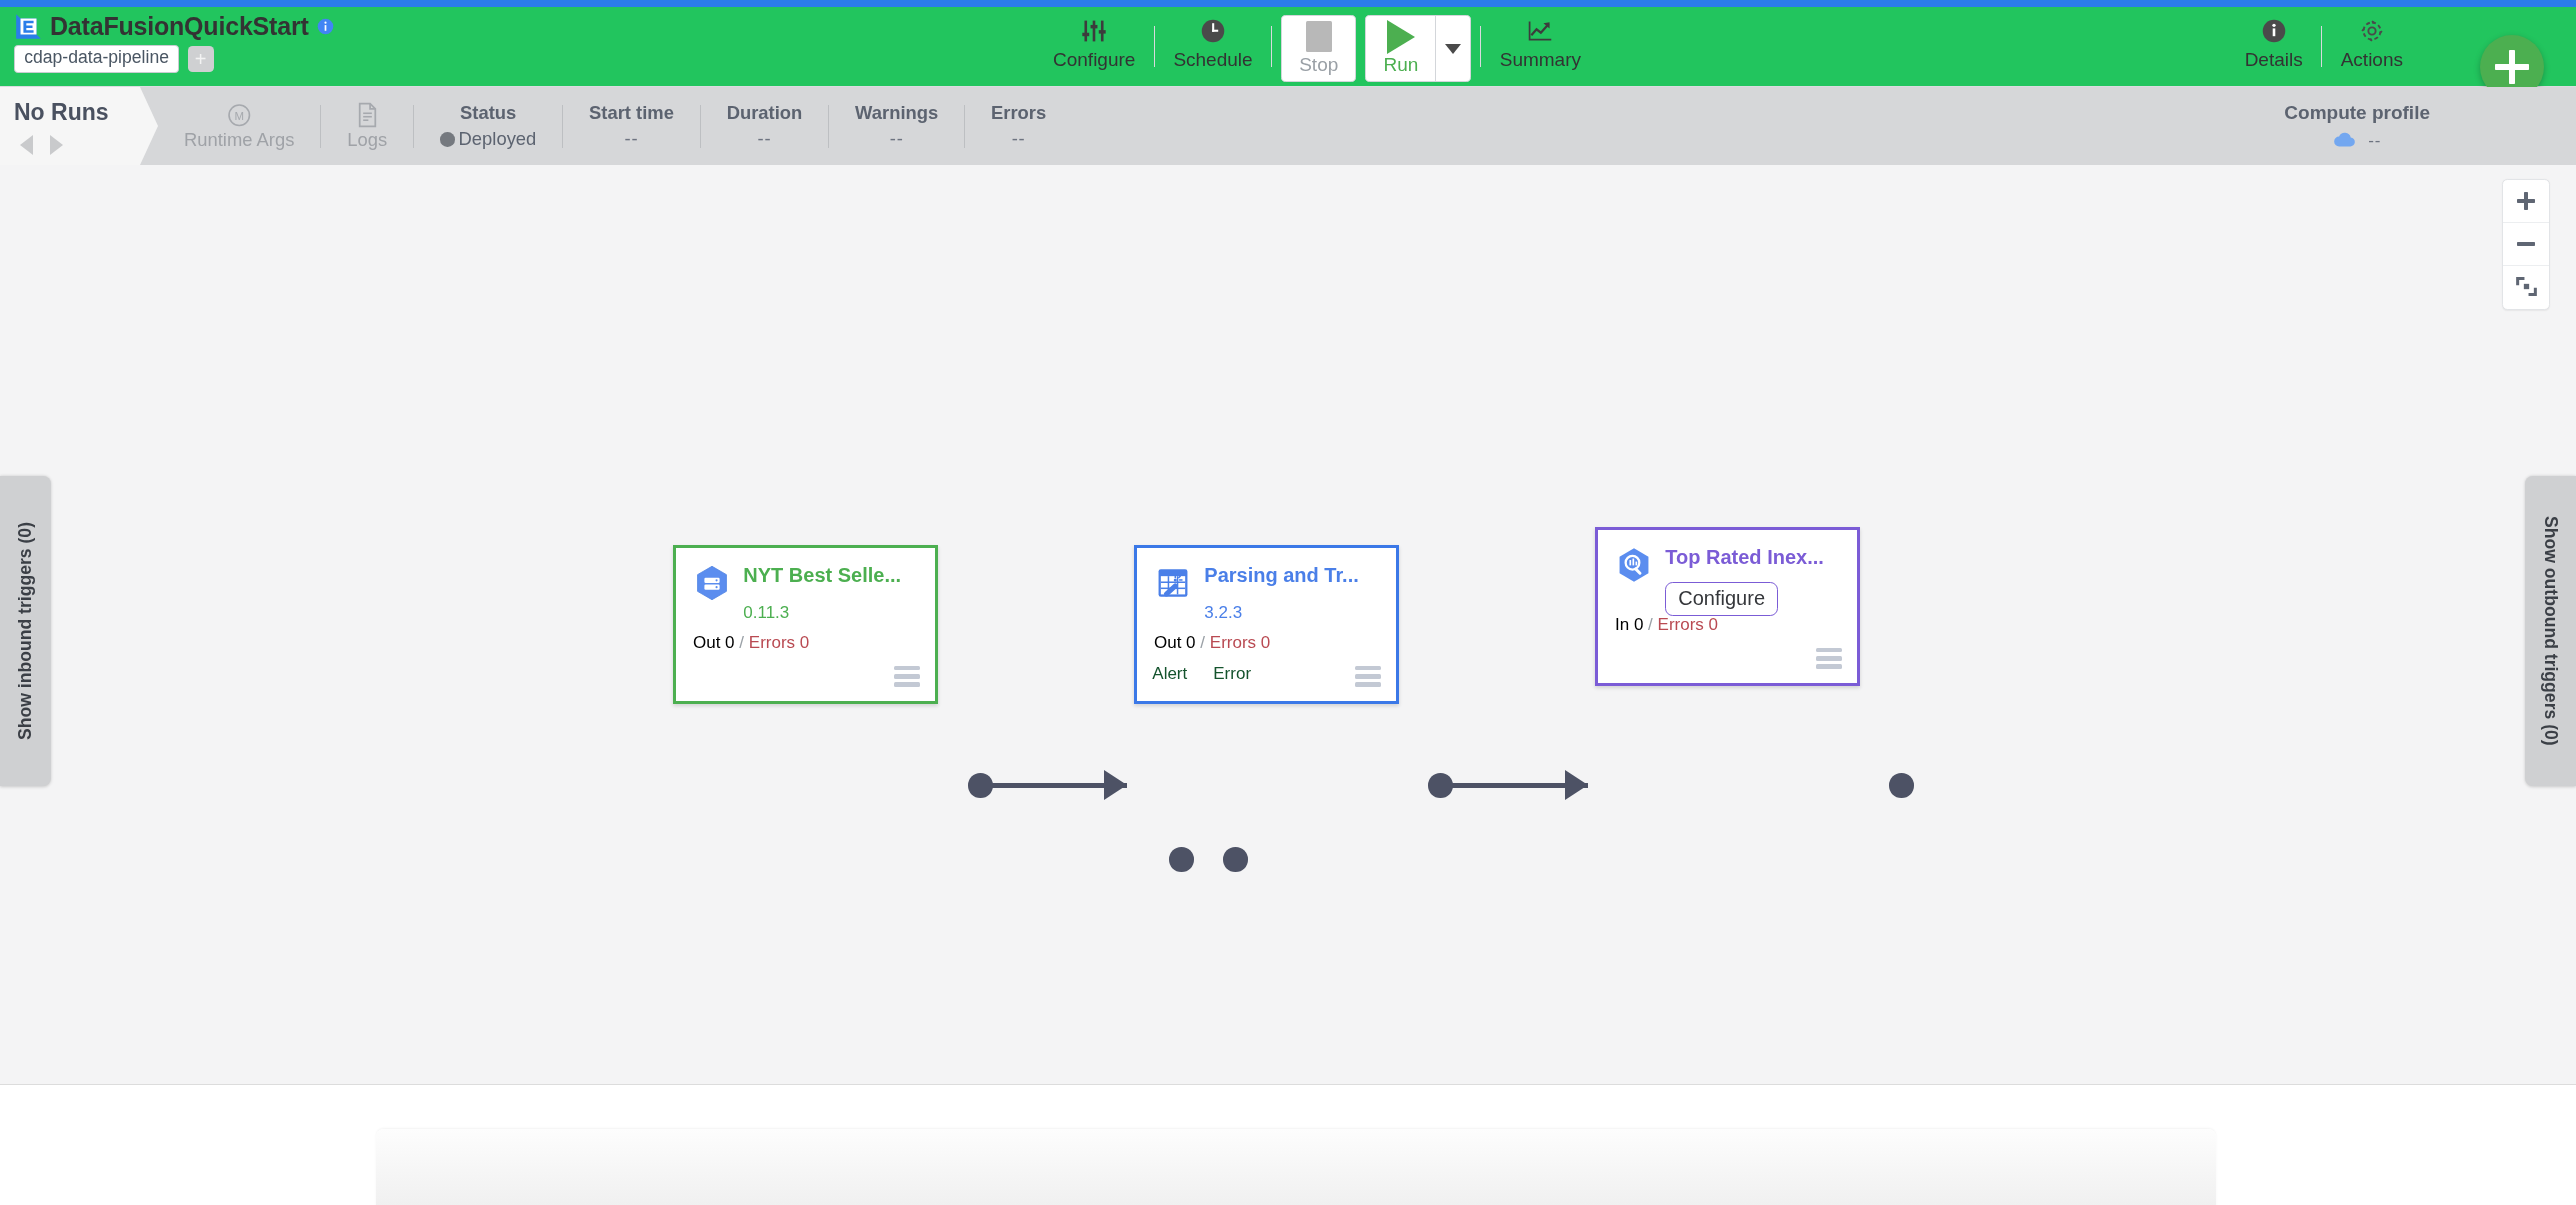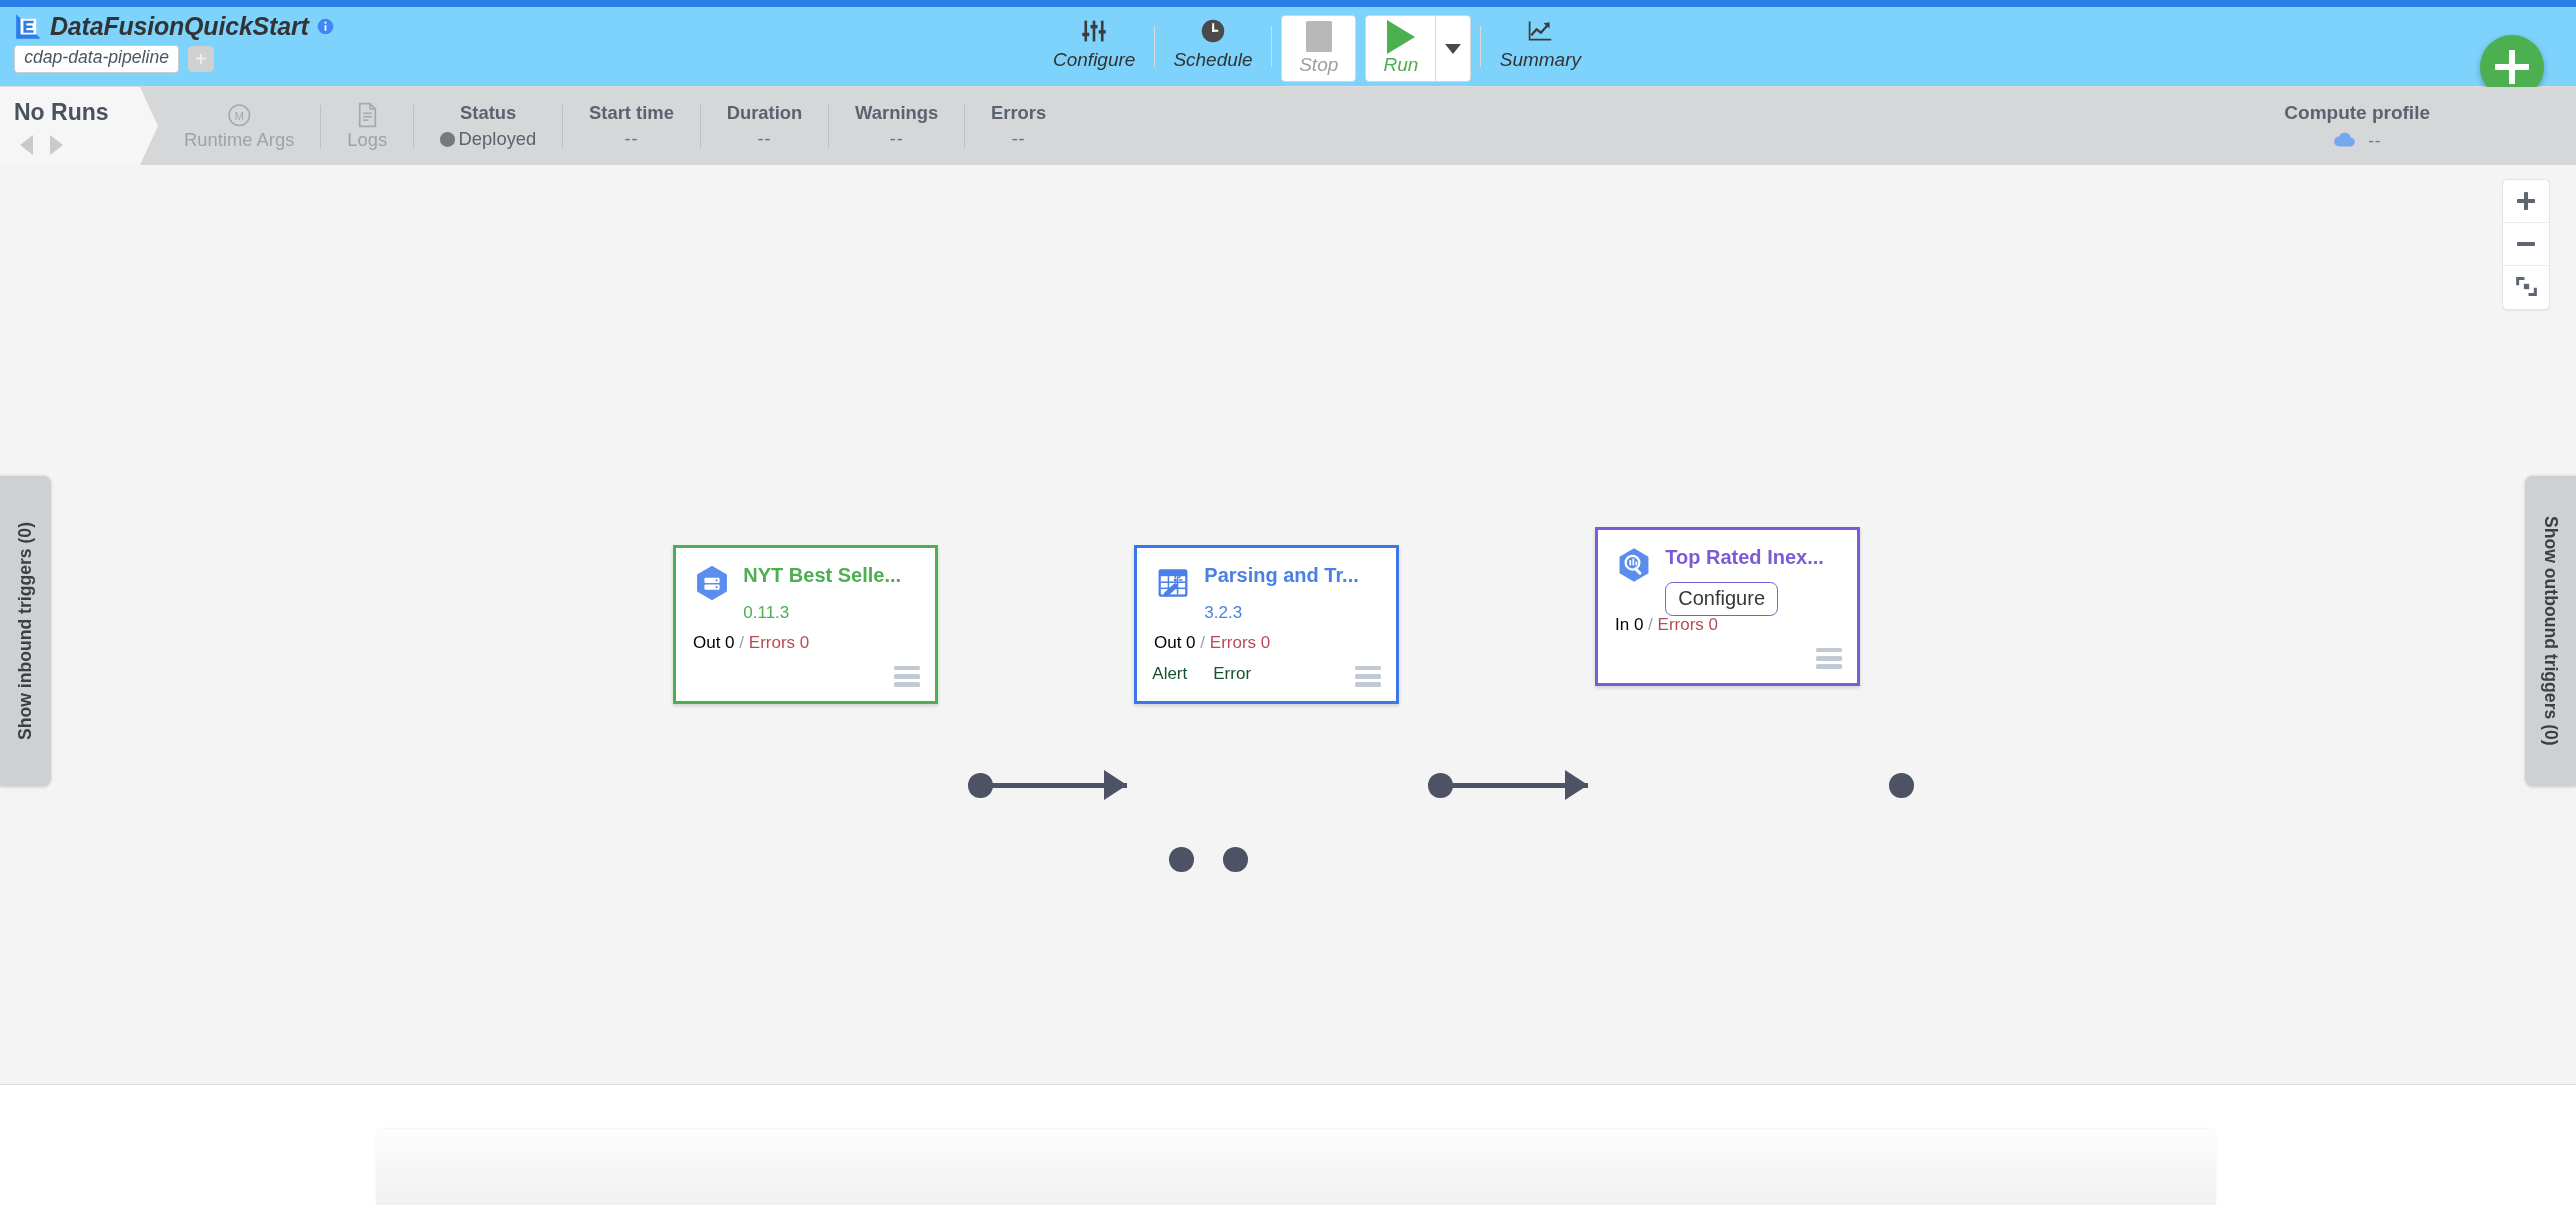--- a/index.html
+++ b/index.html
@@ -13,23 +13,22 @@
 
   
   .top-strip {
     position: absolute; left: 0; top: 0; width: 2576px; height: 7px;
     background: #2b7de9;
   }
 
   
   .toolbar {
     position: absolute; left: 0; top: 7px; width: 2576px; height: 80px;
-    background: #7dd3fc;
+    background: #22c55e;
     border-bottom: 0.8px solid #dadce0;
-    font-style: italic;
   }
 
   
   .brand { position: absolute; left: 14px; top: 3.1px; }
   .brand-row { display: flex; align-items: center; height: 32px; }
   .brand-logo { width: 29px; height: 29px; display: block; }
   .brand-title {
     font-size: 25px; font-weight: bold; color: #333333;
     margin-left: 7px; letter-spacing: -0.2px; white-space: nowrap;
   }
@@ -372,20 +371,45 @@
           <svg viewBox="0 0 30 30" width="26" height="26">
             <polyline points="3,4 3,25 28,25" fill="none" stroke="#3c3c3c" stroke-width="2"></polyline>
             <polyline points="5,20 11,13 16,17 25,7" fill="none" stroke="#3c3c3c" stroke-width="2.6"></polyline>
             <polygon points="26,5 26,12 19,6" fill="#3c3c3c"></polygon>
           </svg>
         </span>
         <span class="tb-label">Summary</span>
       </div>
     </div>
 
+    <div class="right-actions">
+      <div class="tb-item">
+        <span class="tb-icon">
+          <svg viewBox="0 0 30 30" width="26" height="26">
+            <circle cx="15" cy="15" r="13" fill="#4a4a4a"></circle>
+            <rect x="13.5" y="12" width="3" height="9" fill="#fff"></rect>
+            <circle cx="15" cy="8.4" r="1.9" fill="#fff"></circle>
+          </svg>
+        </span>
+        <span class="tb-label">Details</span>
+      </div>
+      <div class="tb-sep"></div>
+      <div class="tb-item">
+        <span class="tb-icon">
+          <svg viewBox="0 0 30 30" width="26" height="26">
+            <g fill="none" stroke="#4a4a4a" stroke-width="2.2">
+              <circle cx="15" cy="15" r="4.2"></circle>
+              <path d="M15 3.6 l2.6 2.2 M15 26.4 l-2.6 -2.2 M3.6 15 l2.2 -2.6 M26.4 15 l-2.2 2.6"></path>
+              <path d="M15 5.2 a9.8 9.8 0 0 1 8.5 4.9 a9.8 9.8 0 0 1 0 9.8 a9.8 9.8 0 0 1 -8.5 4.9 a9.8 9.8 0 0 1 -8.5 -4.9 a9.8 9.8 0 0 1 0 -9.8 a9.8 9.8 0 0 1 8.5 -4.9 z" stroke-dasharray="4.5 3.2"></path>
+            </g>
+          </svg>
+        </span>
+        <span class="tb-label">Actions</span>
+      </div>
+    </div>
 
     <div class="fab">
       <span class="fab-plus-h"></span>
       <span class="fab-plus-v"></span>
     </div>
   </div>
 
   <div class="runbar">
     <div class="noruns-tab"></div>
     <div class="noruns-arrow"></div>

